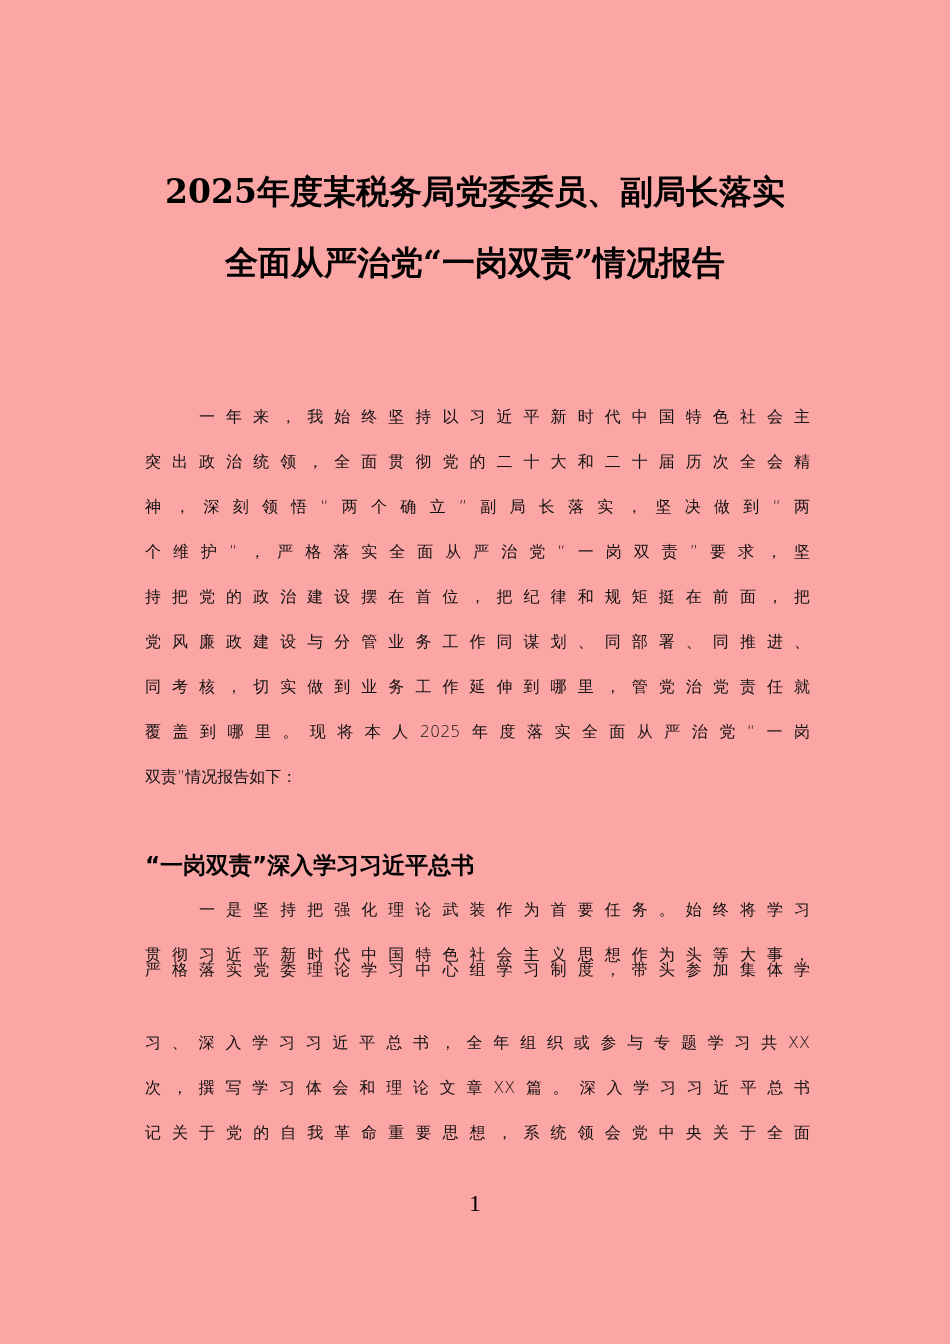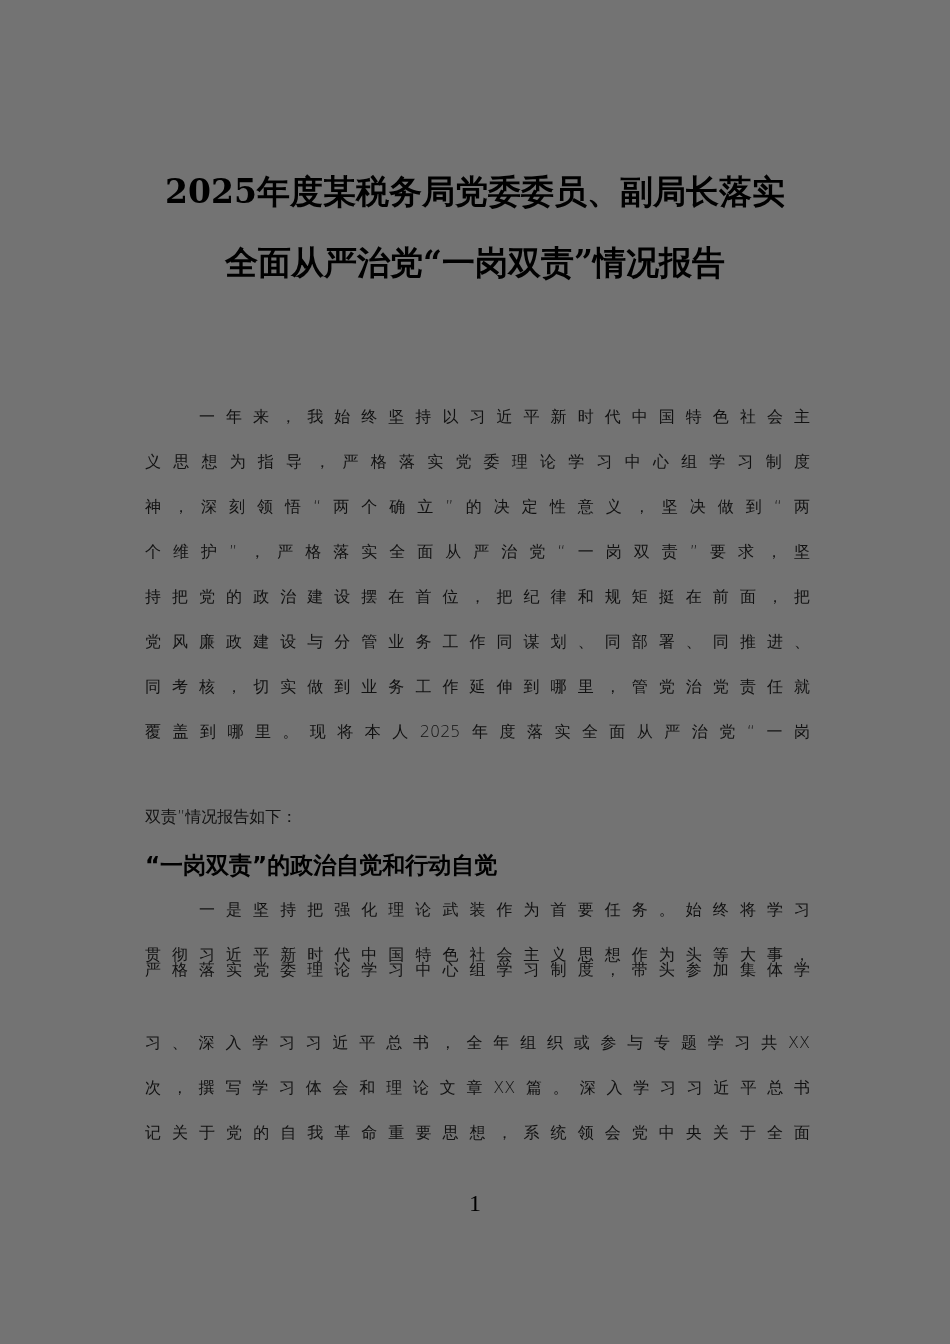--- a/index.html
+++ b/index.html
@@ -1,53 +1,53 @@
 <!DOCTYPE html>
 <html><head>
   <meta charset="utf-8">
   <style>
     html, body { margin: 0; padding: 0; background: #ffffff; }
     body { width: 950px; height: 1344px; position: relative; overflow: hidden;
            font-family: "DejaVu Serif", "Liberation Serif", serif; color: #000; }
-    .page { position: absolute; left: 0; top: 0; width: 950px; height: 1344px; background: #737373; }
+    .page { position: absolute; left: 0; top: 0; width: 950px; height: 1344px; background: #fca5a5; }
     .title-line { position: absolute; left: 140px; width: 670px; text-align: center;
                   font-weight: bold; font-size: 33px; line-height: 40px; white-space: nowrap;
                   font-family: "DejaVu Serif", "Liberation Serif", serif; }
     .body-line { position: absolute; left: 145px; width: 665px; font-size: 16px; line-height: 30px;
                  white-space: nowrap; text-align: justify; text-align-last: justify;
                  font-family: "DejaVu Sans", "Liberation Sans", sans-serif; font-weight: 300; color: #111; }
-    .body-line.last { text-align-last: left; margin-top: 40px; }
+    .body-line.last { text-align-last: left; }
     .body-line.indent { left: 199px; width: 611px; }
     .heading-line { position: absolute; left: 145px; width: 665px; font-size: 23px; line-height: 30px;
                     white-space: nowrap; text-align: justify; text-align-last: justify;
                     font-family: "DejaVu Sans", "Liberation Sans", sans-serif; font-weight: bold; color: #000; }
     .heading-line.indent { left: 195px; width: 615px; }
     .heading-line.last { text-align-last: left; }
     .page-number { position: absolute; left: 0; width: 950px; top: 1188px; text-align: center;
                    font-size: 24px; line-height: 30px; font-family: "Liberation Serif", serif; }
   </style>
 </head>
 <body>
 
 <div class="page">
 
   <div class="title-line" style="top:172px;">2025年度某税务局党委委员、副局长落实</div>
   <div class="title-line" style="top:243px;">全面从严治党“一岗双责”情况报告</div>
 
   <div class="body-line indent" style="top:402px;">一年来，我始终坚持以习近平新时代中国特色社会主</div>
-  <div class="body-line" style="top:447px;">义思想为指导，严格落实党委理论学习中心组学习制度</div>
-  <div class="body-line" style="top:492px;">神，深刻领悟“两个确立”的决定性意义，坚决做到“两</div>
+  <div class="body-line" style="top:447px;">突出政治统领，全面贯彻党的二十大和二十届历次全会精</div>
+  <div class="body-line" style="top:492px;">神，深刻领悟“两个确立”副局长落实，坚决做到“两</div>
   <div class="body-line" style="top:582px;">持把党的政治建设摆在首位，把纪律和规矩挺在前面，把</div>
   <div class="body-line" style="top:537px;">个维护”，严格落实全面从严治党“一岗双责”要求，坚</div>
   <div class="body-line" style="top:627px;">党风廉政建设与分管业务工作同谋划、同部署、同推进、</div>
   <div class="body-line" style="top:672px;">同考核，切实做到业务工作延伸到哪里，管党治党责任就</div>
   <div class="body-line" style="top:717px;">覆盖到哪里。现将本人2025年度落实全面从严治党“一岗</div>
   <div class="body-line last" style="top:762px;">双责”情况报告如下：</div>
 
-  <div class="heading-line last" style="top:850px;">“一岗双责”的政治自觉和行动自觉</div>
+  <div class="heading-line last" style="top:850px;">“一岗双责”深入学习习近平总书</div>
 
   <div class="body-line indent" style="top:895px;">一是坚持把强化理论武装作为首要任务。始终将学习</div>
   <div class="body-line" style="top:940px;">贯彻习近平新时代中国特色社会主义思想作为头等大事，</div>
   <div class="body-line" style="top:955px;">严格落实党委理论学习中心组学习制度，带头参加集体学</div>
   <div class="body-line" style="top:1028px;">习、深入学习习近平总书，全年组织或参与专题学习共XX</div>
   <div class="body-line" style="top:1073px;">次，撰写学习体会和理论文章XX篇。深入学习习近平总书</div>
   <div class="body-line" style="top:1118px;">记关于党的自我革命重要思想，系统领会党中央关于全面</div>
 
   <div class="page-number">1</div>
 </div>

